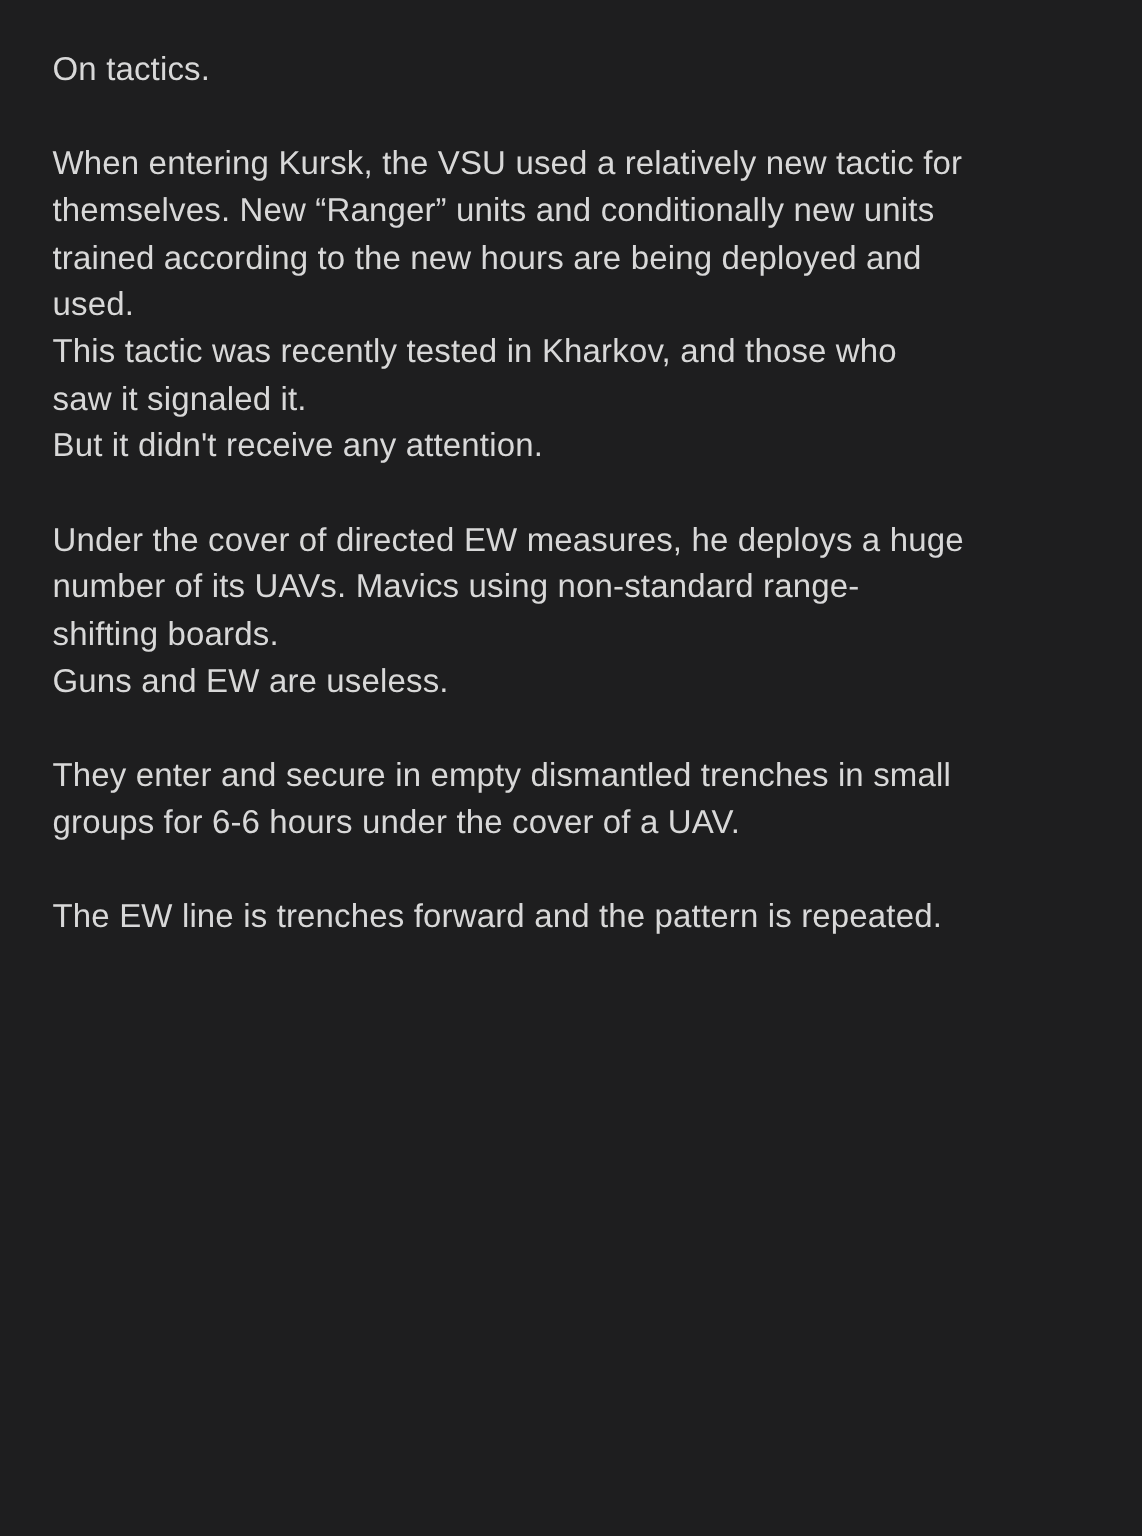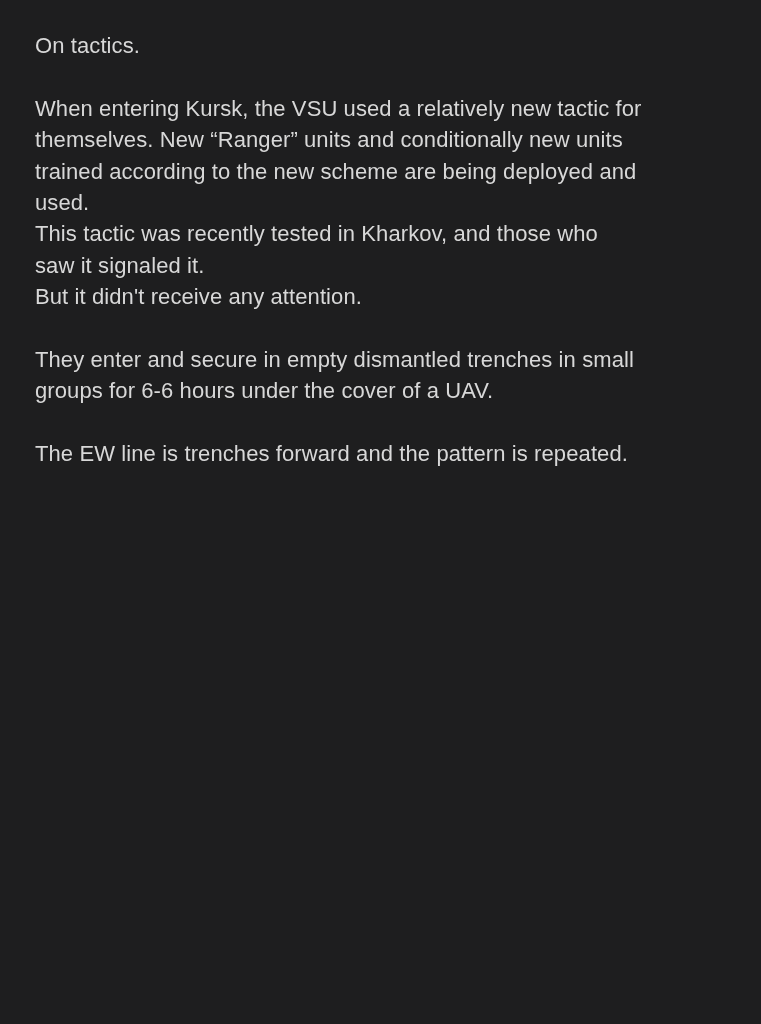--- a/index.html
+++ b/index.html
@@ -32,21 +32,25 @@
     margin-top: 0;
   }
 </style>
 </head>
 <body style="background: rgb(30, 30, 31);">
 
 <main class="post-body" style="color: rgb(216, 216, 216);">
     <p>On tactics.</p>
     <p>When entering Kursk, the VSU used a relatively new tactic for
 themselves. New “Ranger” units and conditionally new units
-trained according to the new scheme are being deployed and
+trained according to the new hours are being deployed and
 used.
 This tactic was recently tested in Kharkov, and those who
 saw it signaled it.
 But it didn't receive any attention.</p>
+    <p>Under the cover of directed EW measures, he deploys a huge
+number of its UAVs. Mavics using non-standard range-
+shifting boards.
+Guns and EW are useless.</p>
     <p>They enter and secure in empty dismantled trenches in small
 groups for 6-6 hours under the cover of a UAV.</p>
     <p>The EW line is trenches forward and the pattern is repeated.</p>
   </main>
 
 </body></html>

